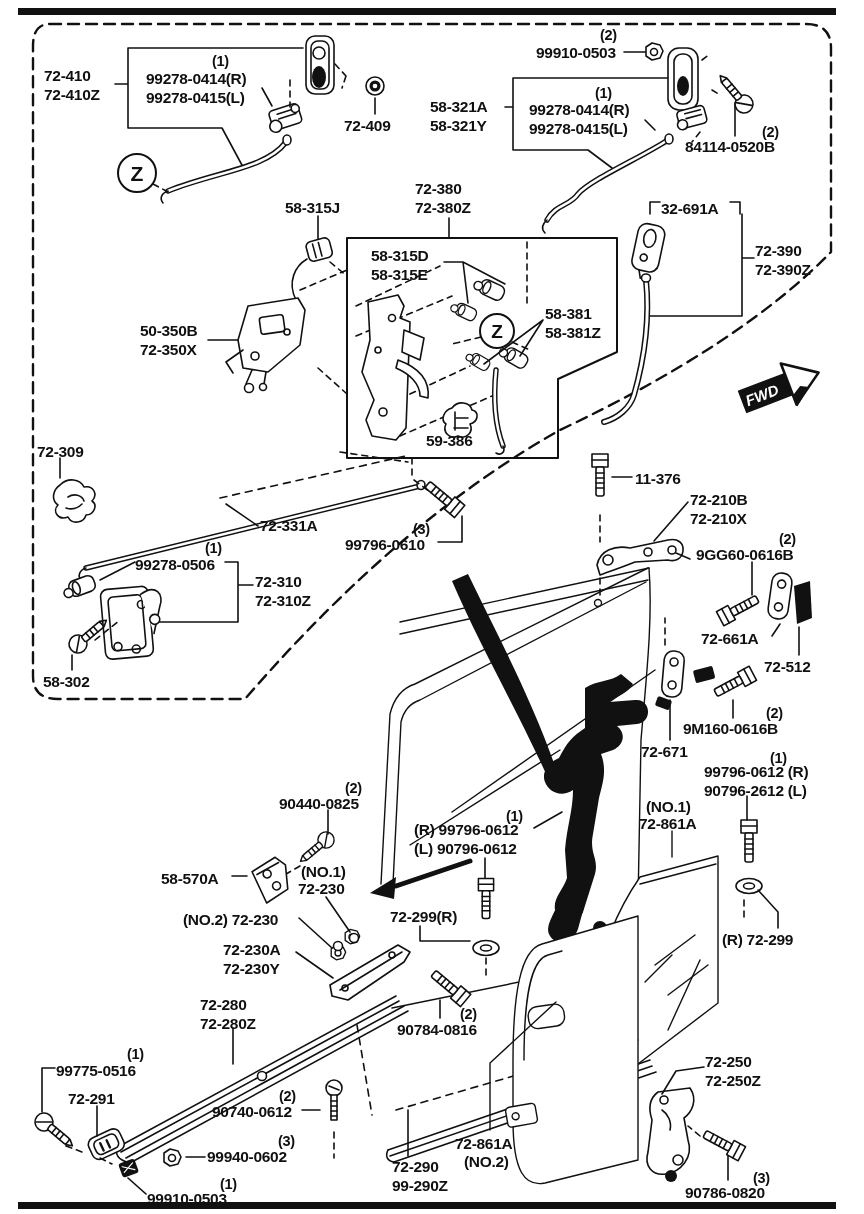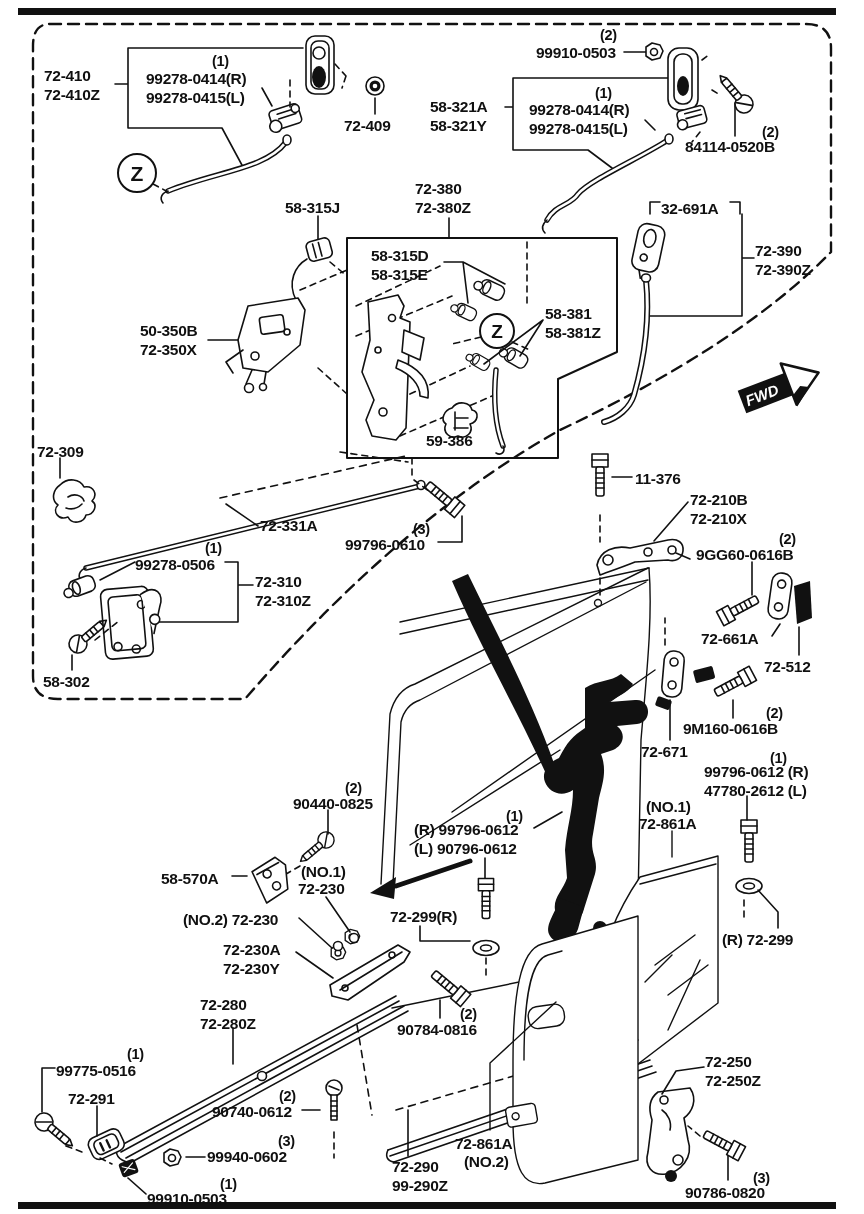--- a/index.html
+++ b/index.html
@@ -453,26 +453,26 @@
 72-210X</span>
 <span class="lbl qty" style="left:779px;top:530px">(2)</span>
 <span class="lbl" style="left:696px;top:545px">9GG60-0616B</span>
 <span class="lbl" style="left:701px;top:629px">72-661A</span>
 <span class="lbl" style="left:764px;top:657px">72-512</span>
 <span class="lbl qty" style="left:766px;top:704px">(2)</span>
 <span class="lbl" style="left:683px;top:719px">9M160-0616B</span>
 <span class="lbl" style="left:641px;top:742px">72-671</span>
 <span class="lbl qty" style="left:770px;top:749px">(1)</span>
 <span class="lbl" style="left:704px;top:762px">99796-0612 (R)
-47780-2612 (L)</span>
+90796-2612 (L)</span>
 <span class="lbl" style="left:646px;top:797px">(NO.1)</span>
 <span class="lbl" style="left:639px;top:814px">72-861A</span>
 <span class="lbl" style="left:722px;top:930px">(R) 72-299</span>
 <span class="lbl qty" style="left:345px;top:779px">(2)</span>
-<span class="lbl" style="left:293px;top:794px">90440-0825</span>
+<span class="lbl" style="left:279px;top:794px">90440-0825</span>
 <span class="lbl qty" style="left:506px;top:807px">(1)</span>
 <span class="lbl" style="left:414px;top:820px">(R) 99796-0612
 (L) 90796-0612</span>
 <span class="lbl" style="left:301px;top:862px">(NO.1)</span>
 <span class="lbl" style="left:298px;top:879px">72-230</span>
 <span class="lbl" style="left:161px;top:869px">58-570A</span>
 <span class="lbl" style="left:183px;top:910px">(NO.2) 72-230</span>
 <span class="lbl" style="left:223px;top:940px">72-230A
 72-230Y</span>
 <span class="lbl" style="left:390px;top:907px">72-299(R)</span>

